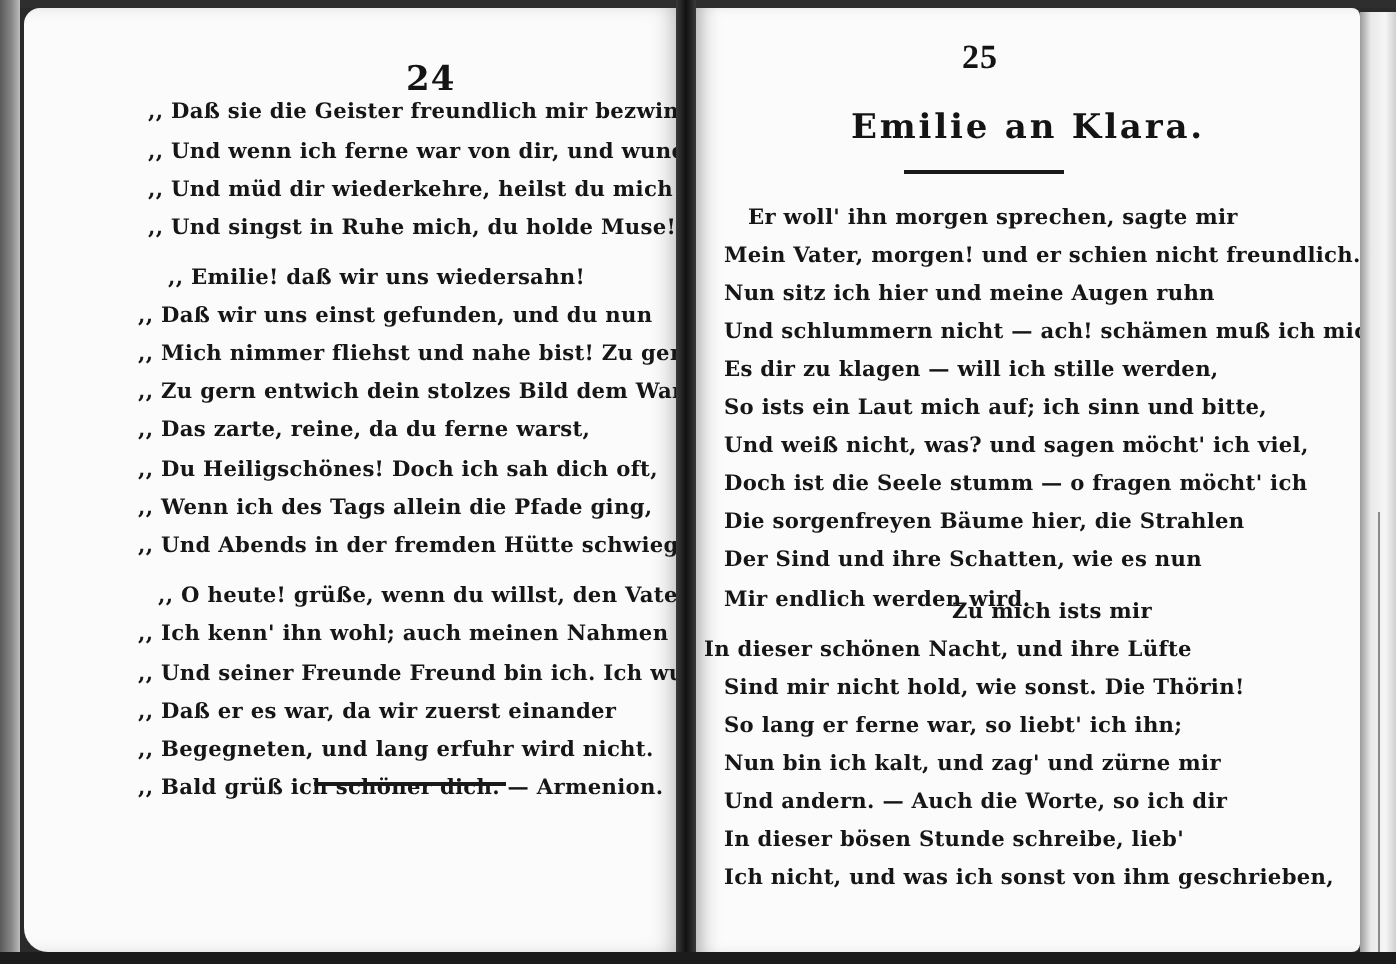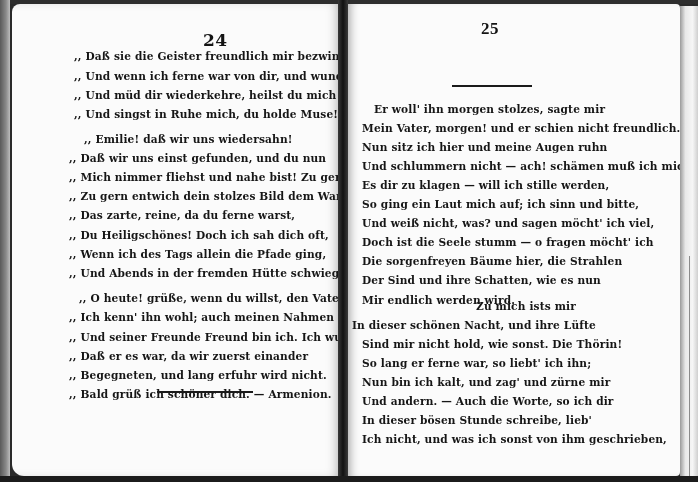--- a/index.html
+++ b/index.html
@@ -103,30 +103,31 @@
       <div class="line" style="left:57px;top:384px">,, Bald grüß ich schöner dich. — Armenion.</div>
     </div>
 
     <div class="rule"></div>
   </div>
 
   <div class="gutter"></div>
 
   <div class="page page-right">
     <div class="page-number">25</div>
+    <div class="poem-title">Emilie an Klara.</div>
     <div class="rule"></div>
 
     <div class="lines">
 
-      <div class="line" style="left:26px;top:99px">Er woll' ihn morgen stolzes, sagte mir</div>
+      <div class="line" style="left:26px;top:99px">Er woll' ihn morgen sprechen, sagte mir</div>
       <div class="line" style="left:14px;top:118px">Mein Vater, morgen! und er schien nicht freundlich.</div>
       <div class="line" style="left:14px;top:137px">Nun sitz ich hier und meine Augen ruhn</div>
       <div class="line" style="left:14px;top:156px">Und schlummern nicht — ach! schämen muß ich mich,</div>
       <div class="line" style="left:14px;top:175px">Es dir zu klagen — will ich stille werden,</div>
-      <div class="line" style="left:14px;top:194px">So ging ein Laut mich auf; ich sinn und bitte,</div>
+      <div class="line" style="left:14px;top:194px">So ists ein Laut mich auf; ich sinn und bitte,</div>
       <div class="line" style="left:14px;top:213px">Und weiß nicht, was? und sagen möcht' ich viel,</div>
       <div class="line" style="left:14px;top:232px">Doch ist die Seele stumm — o fragen möcht' ich</div>
       <div class="line" style="left:14px;top:251px">Die sorgenfreyen Bäume hier, die Strahlen</div>
       <div class="line" style="left:14px;top:270px">Der Sind und ihre Schatten, wie es nun</div>
       <div class="line" style="left:14px;top:290px">Mir endlich werden wird.</div>
 
       <div class="line" style="left:128px;top:296px">Zu mich ists mir</div>
       <div class="line" style="left:4px;top:315px">In dieser schönen Nacht, und ihre Lüfte</div>
       <div class="line" style="left:14px;top:334px">Sind mir nicht hold, wie sonst. Die Thörin!</div>
       <div class="line" style="left:14px;top:353px">So lang er ferne war, so liebt' ich ihn;</div>

